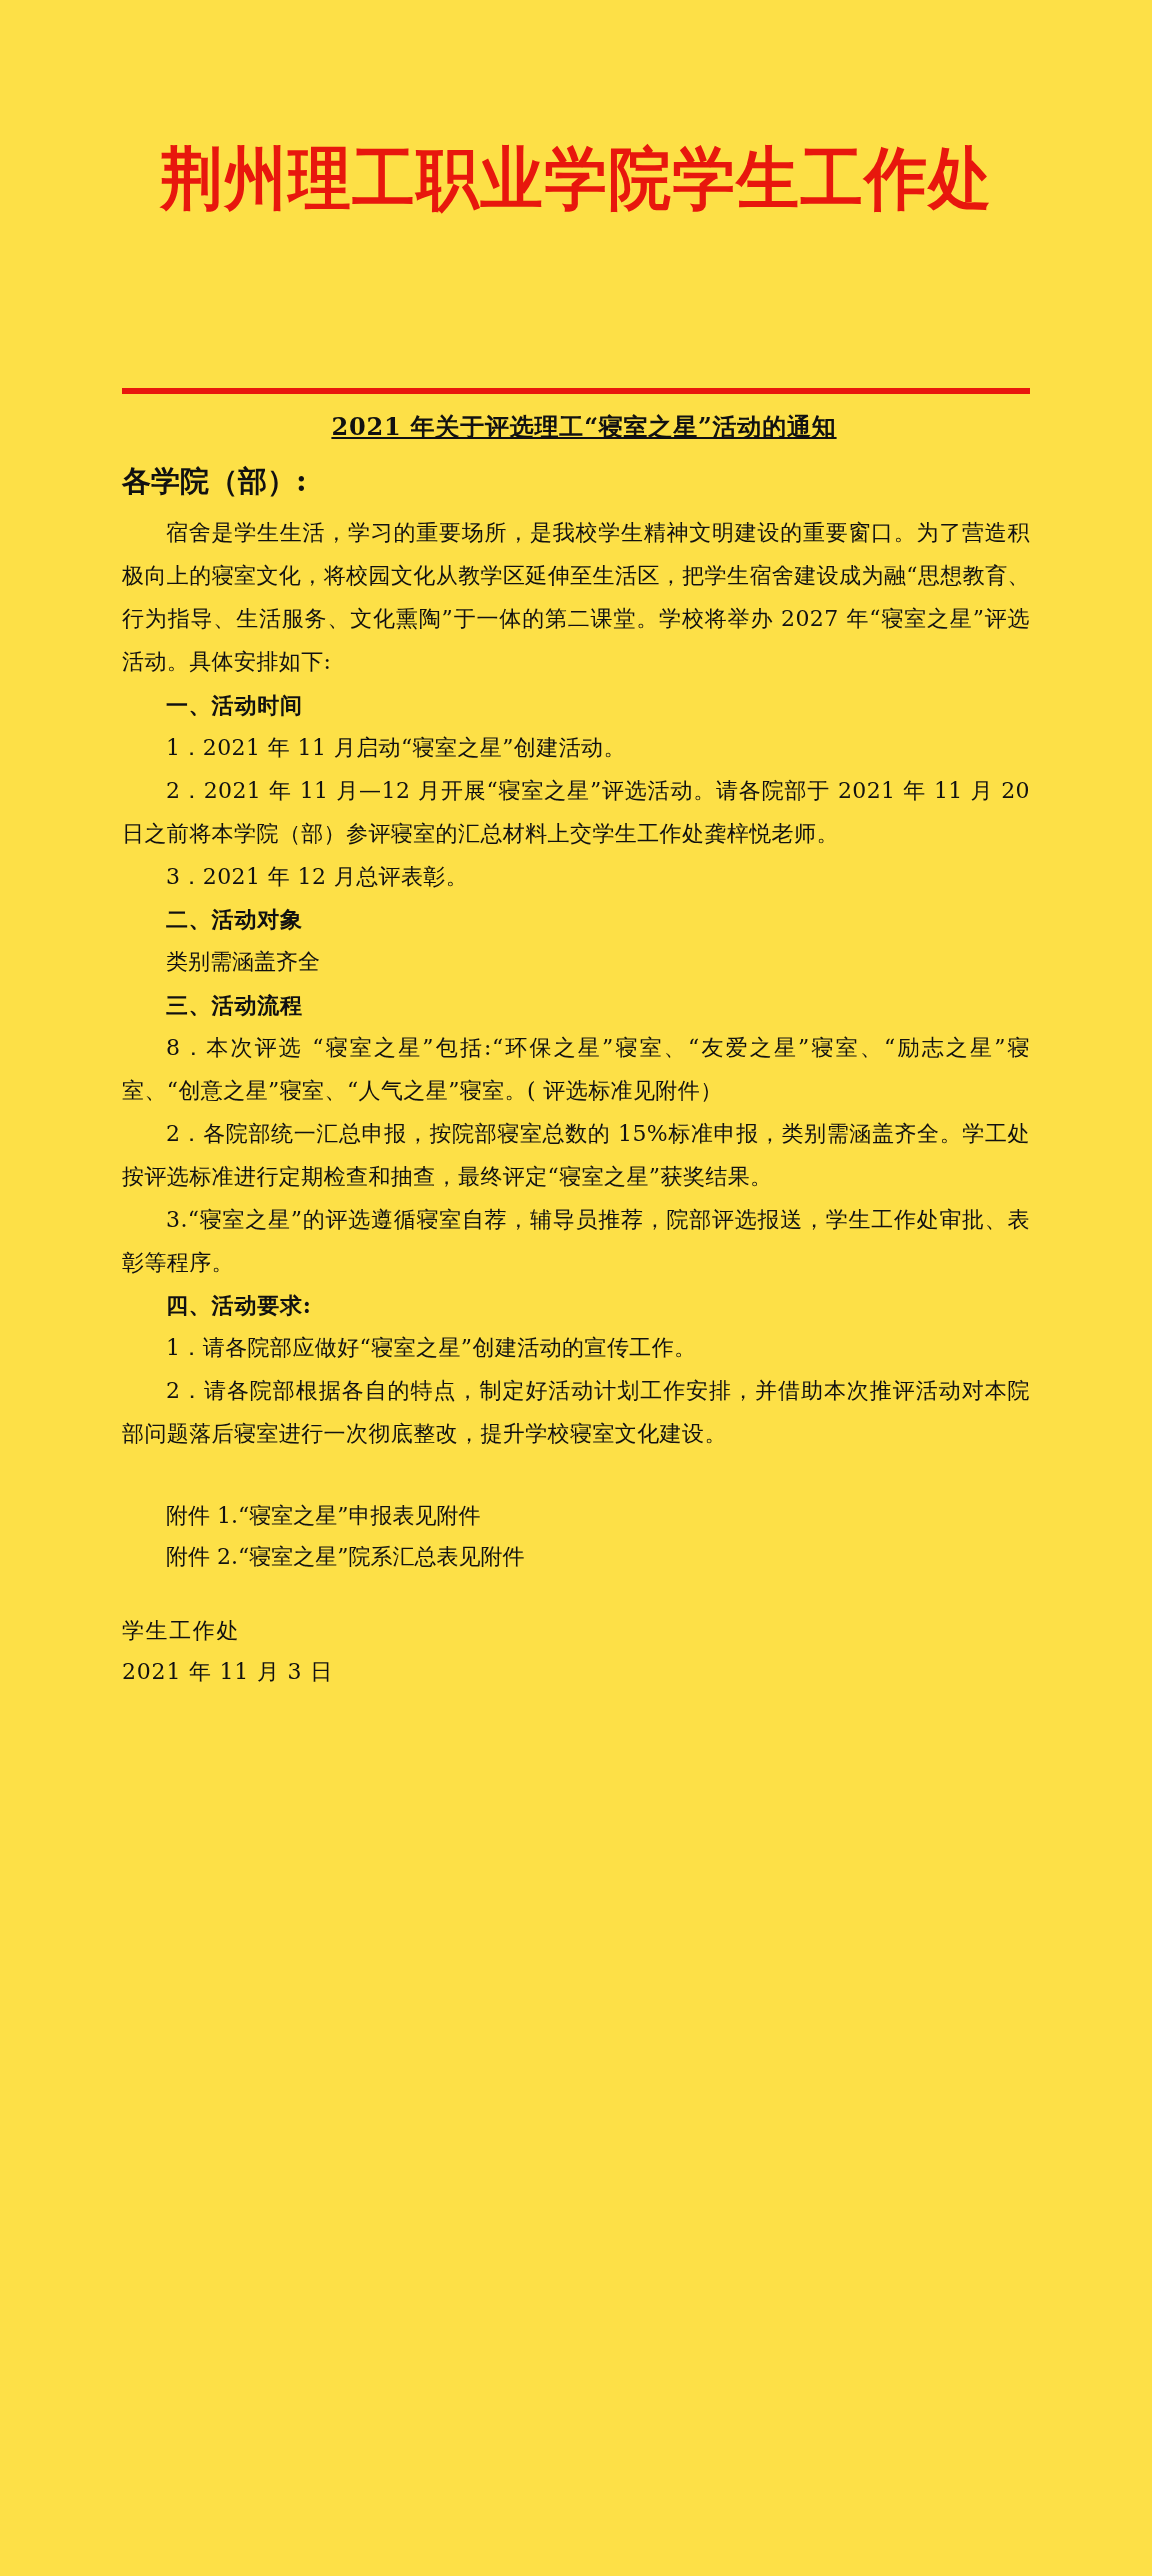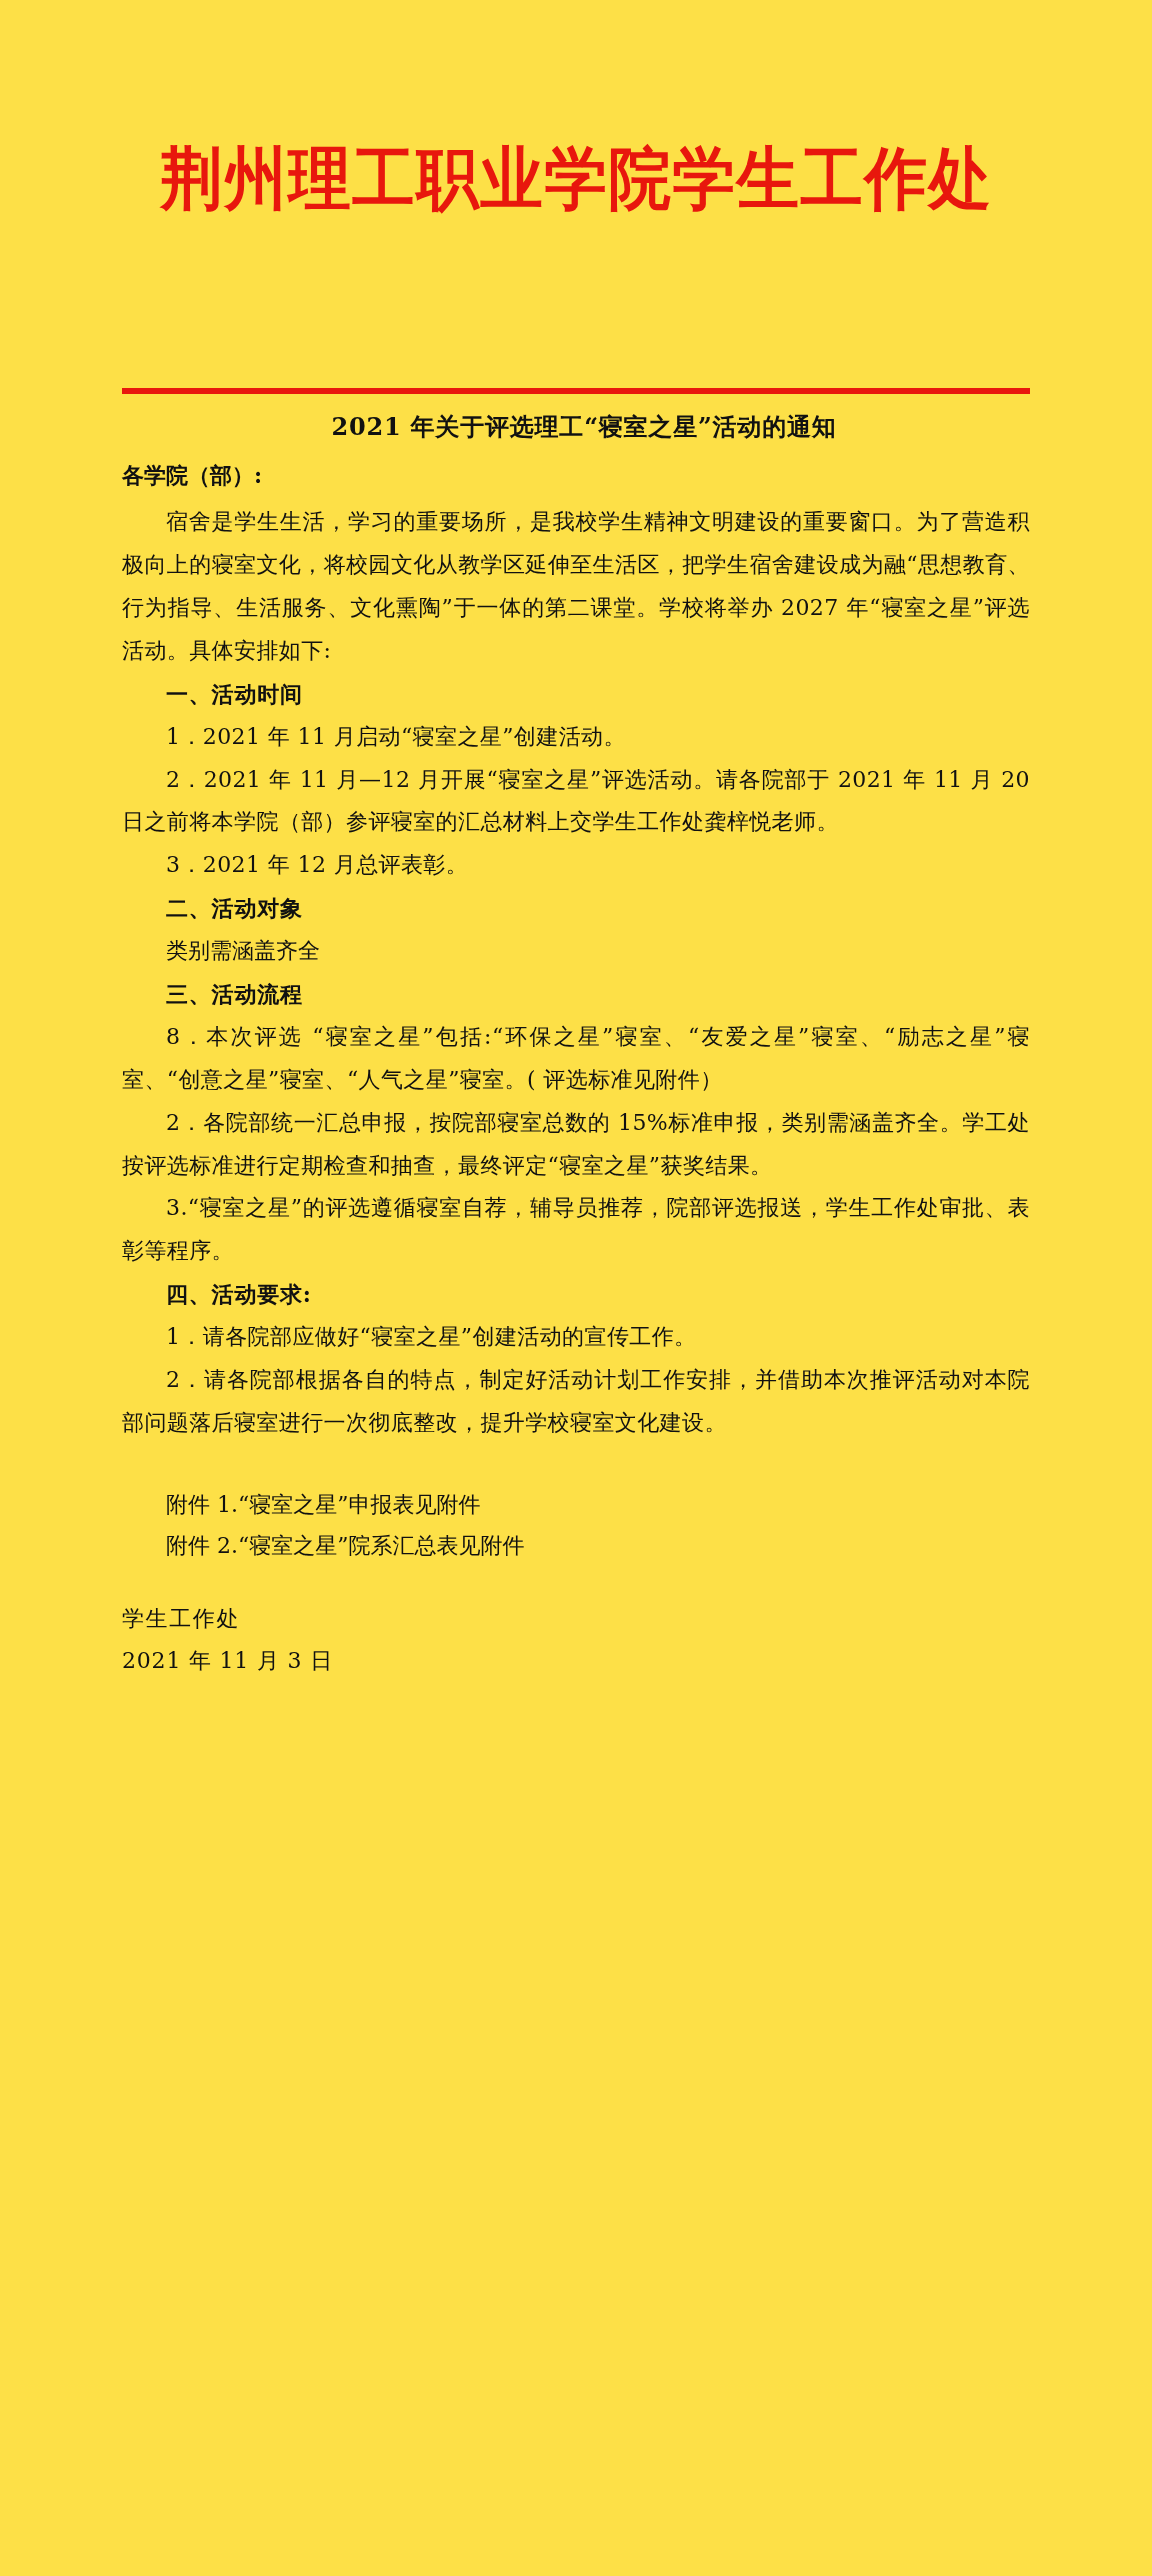--- a/index.html
+++ b/index.html
@@ -60,24 +60,25 @@
   }
 
   .doc-title {
     text-align: center;
     font-size: 24px;
     font-weight: bold;
     letter-spacing: 0.8px;
     line-height: 1.5;
     margin: 0 0 13px 0;
     padding-left: 16px;
+    text-decoration: underline;
   }
 
   .salutation {
-    font-size: 22px;
+    font-size: 29px;
     font-weight: bold;
     line-height: 1.6;
     margin: 0 0 8px 0;
   }
 
   p.para {
     font-size: 22px;
     line-height: 1.95;
     margin: 0;
     text-align: justify;

